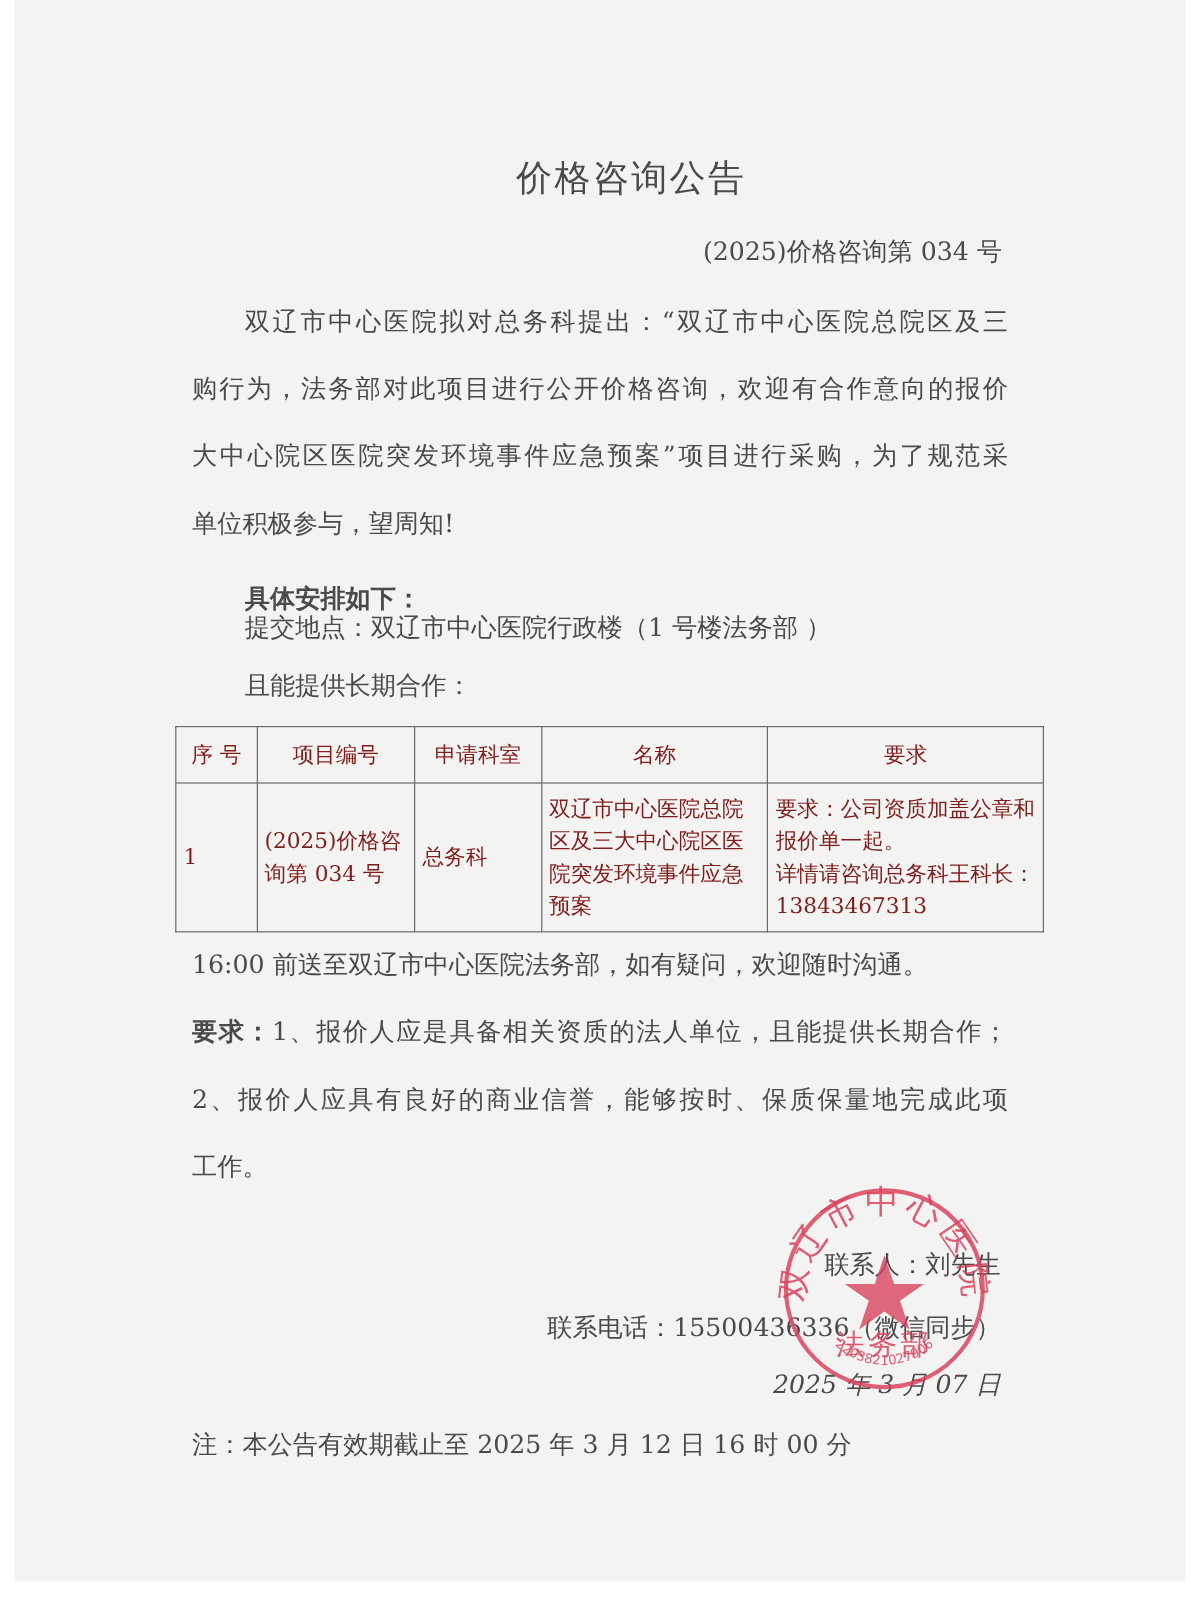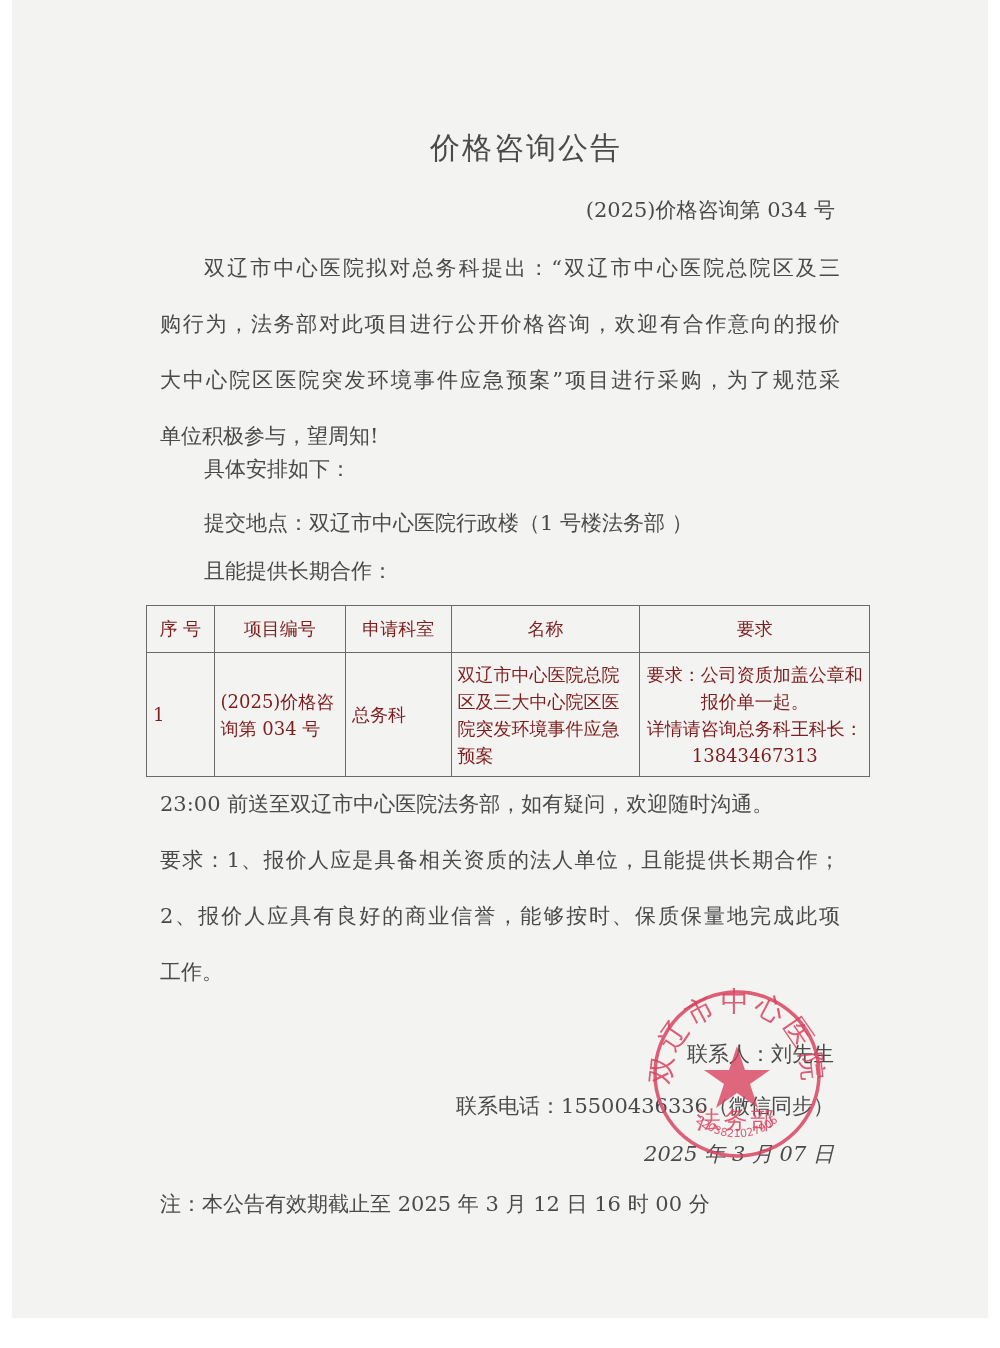--- a/index.html
+++ b/index.html
@@ -8,30 +8,30 @@
   .paper { position: absolute; left: 12px; top: 0; width: 976px; height: 1318px;
            background: #f3f3f2; }
   .abs { position: absolute; white-space: nowrap; }
   .title { left: 0; width: 1000px; top: 128px; text-align: center; font-size: 30px;
            letter-spacing: 2px; color: #4a4a4a; margin-left: 26px; }
   .docno { right: 165px; top: 196px; font-size: 21px; }
   .para { left: 160px; width: 680px; font-size: 21px; line-height: 56px; }
   .para p { margin: 0; text-align: justify; text-align-last: justify; }
   .para p.last { text-align-last: left; }
   .indent { text-indent: 44px; }
-  .bold { font-weight: normal; }
+  .bold { font-weight: bold; margin-top: 30px; }
   .line { left: 204px; font-size: 21px; }
   table.items { position: absolute; left: 146px; top: 605px; width: 724px;
                 border-collapse: collapse; font-size: 18px; color: #7f1d1d;
                 font-family: "DejaVu Serif", "Liberation Serif", serif; }
   table.items th, table.items td { border: 1.5px solid #6a6a6a; font-weight: normal; }
   table.items th { height: 44px; text-align: center; }
   table.items td { vertical-align: middle; line-height: 27px; padding: 4px 6px; white-space: normal; margin-top: 39px; }
   .c1 { width: 60px; } .c2 { width: 126px; } .c3 { width: 102px; }
-  .c4 { width: 196px; } .c5 { width: 228px; text-align: center; }
+  .c4 { width: 196px; } .c5 { width: 228px; }
   .sig { font-size: 21px; }
   .stamp { position: absolute; left: 648px; top: 988px; width: 178px; height: 172px; pointer-events: none; }
 </style>
 </head>
 <body>
 
 <div class="paper"></div>
 
 <div class="abs title">价格咨询公告</div>
 <div class="abs docno">(2025)价格咨询第 034 号</div>
@@ -65,21 +65,21 @@
       <td class="c4">双辽市中心医院总院区及三大中心院区医院突发环境事件应急预案</td>
       <td class="c5">
         <div>要求：公司资质加盖公章和报价单一起。</div>
         <div>详情请咨询总务科王科长：13843467313</div>
       </td>
     </tr>
   </tbody>
 </table>
 
 <div class="abs para" style="top:776px;">
-  <p class="last">23:00 前送至双辽市中心医院法务部，如有疑问，欢迎随时沟通。</p>
+  <p class="last">16:00 前送至双辽市中心医院法务部，如有疑问，欢迎随时沟通。</p>
   <p><span class="bold">要求：</span><span>1、报价人应是具备相关资质的法人单位，且能提供长期合作；</span></p>
   <p>2、报价人应具有良好的商业信誉，能够按时、保质保量地完成此项</p>
   <p class="last">工作。</p>
 </div>
 
 <div class="abs sig" style="right:166px; top:1040px;">联系人：刘先生</div>
 <div class="abs sig" style="right:166px; top:1092px;">联系电话：15500436336（微信同步）</div>
 <div class="abs sig" style="right:166px; top:1140px;font-style:italic;">2025 年 3 月 07 日</div>
 
 <svg class="stamp" viewBox="0 0 178 172">

